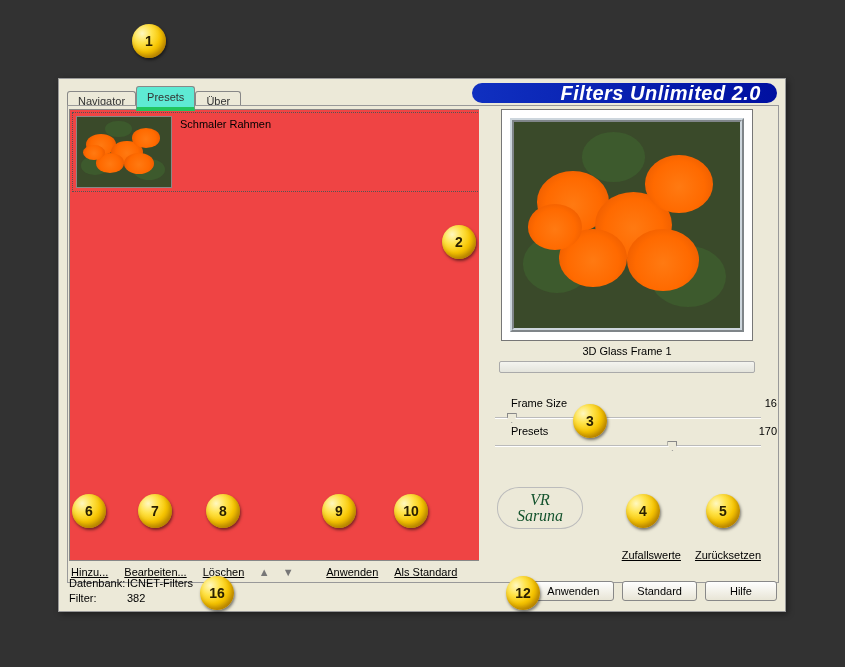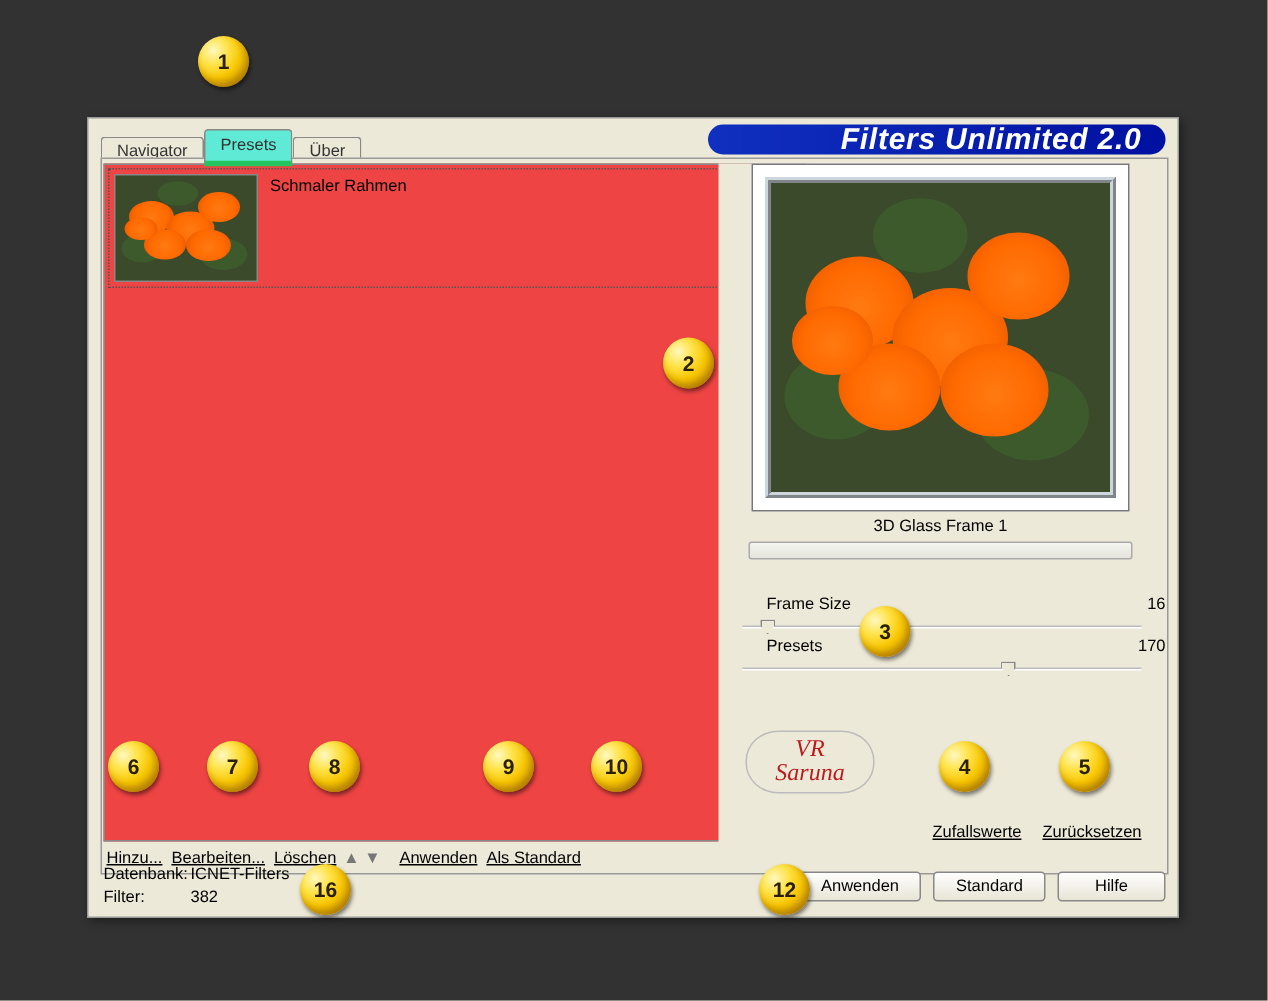--- a/index.html
+++ b/index.html
@@ -111,21 +111,21 @@
     font-size: 11px;
   }
   .left-toolbar {
     position: absolute;
     left: 10px;
     top: 484px;
     width: 402px;
     height: 18px;
     display: flex;
     align-items: center;
-    gap: 2px;
+    gap: 12px;
     font-size: 11px;
   }
   .left-toolbar .tb {
     text-decoration: underline;
     cursor: pointer;
     padding: 1px 2px;
     color: #000;
   }
   .left-toolbar .arrow {
     width: 12px; height: 10px;
@@ -213,21 +213,21 @@
     top: 378px;
     width: 86px;
     height: 42px;
     border:1px solid #bcbcbc;
     border-radius: 22px / 20px;
     display:flex;
     align-items:center;
     justify-content:center;
     font-family: 'Brush Script MT', cursive;
     font-size: 16px;
-    color:#b91c1c;
+    color:#14532d;
     font-style:italic;
     flex-direction:column;
     line-height:1;
   }
   .right-links {
     position:absolute;
     top: 440px;
     right: 14px;
     display:flex;
     gap: 14px;

